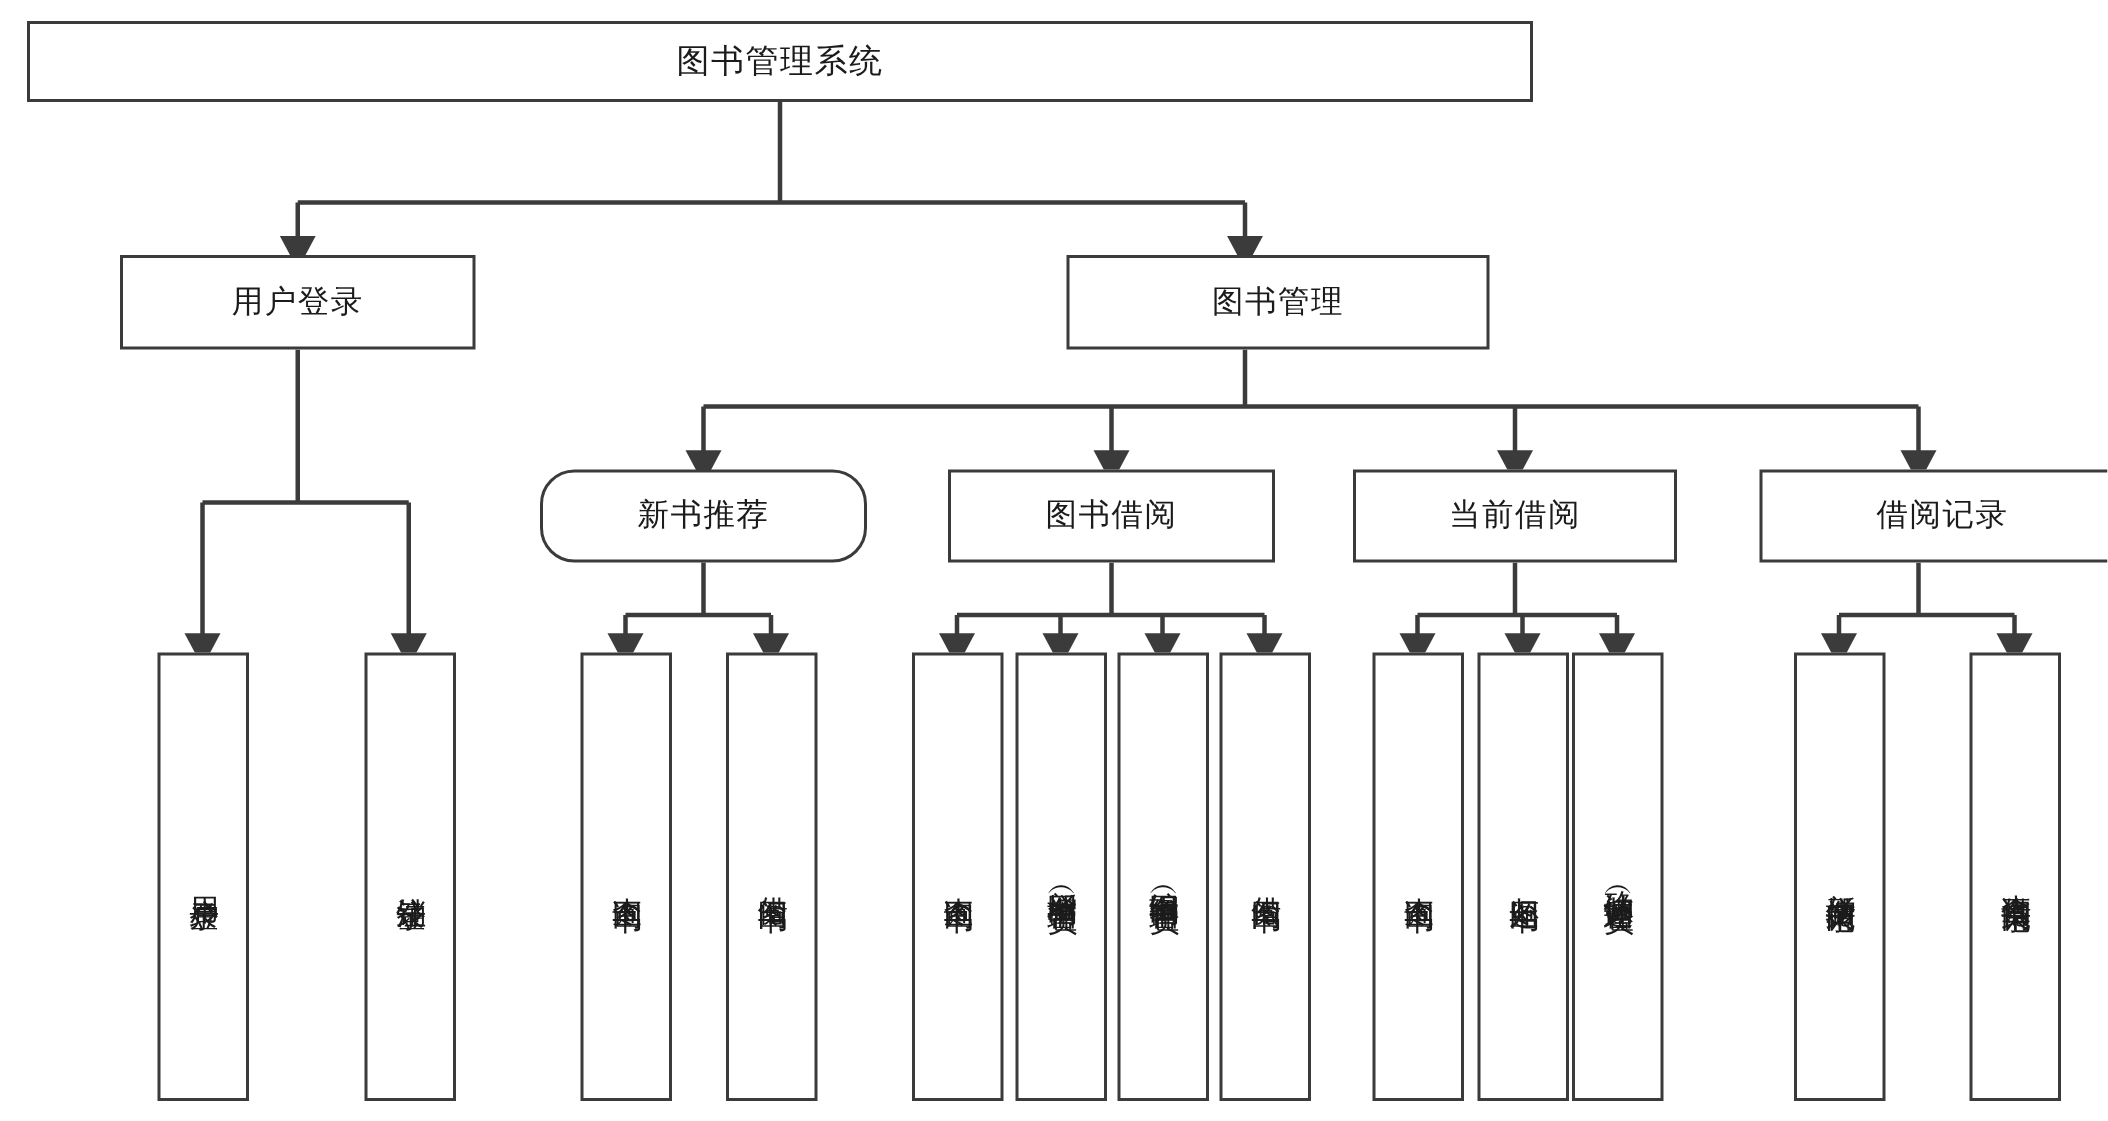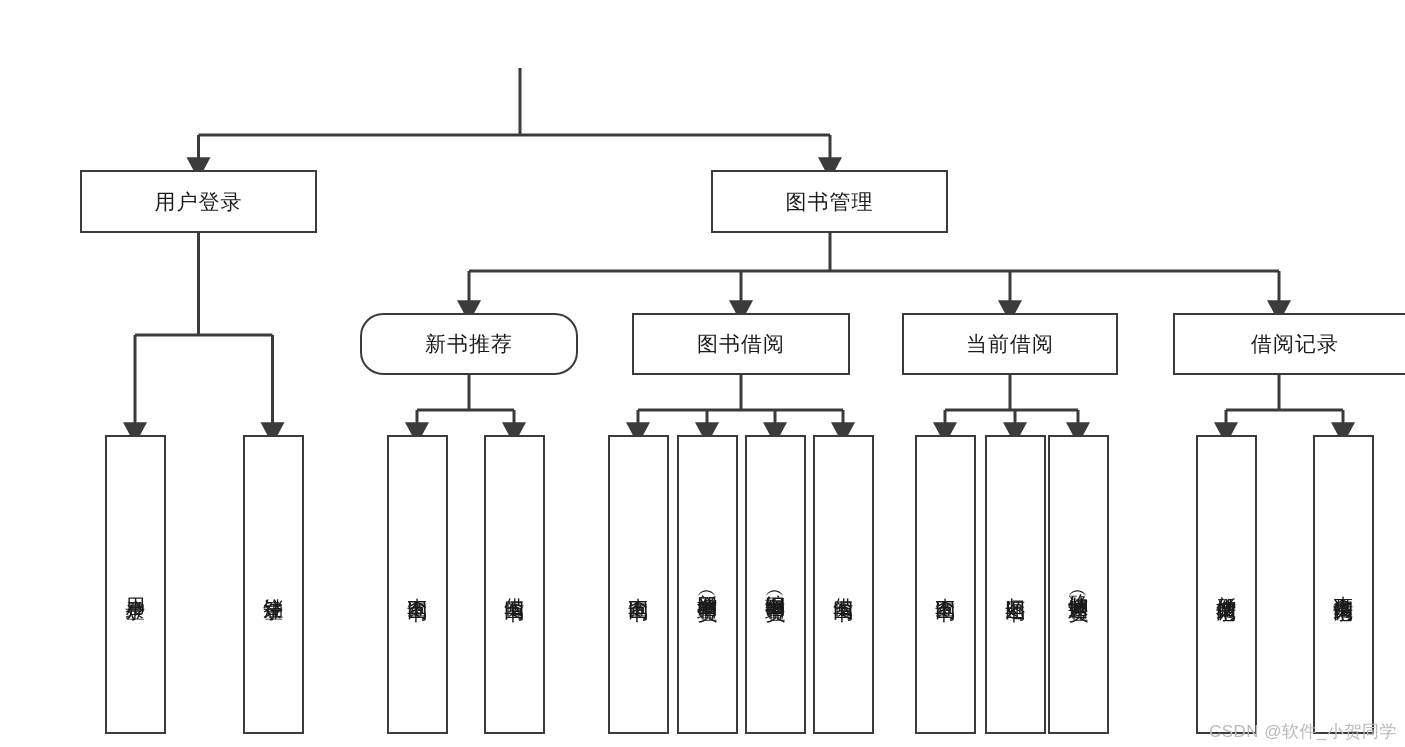--- a/index.html
+++ b/index.html
@@ -126,25 +126,28 @@
       <path d="M1015,410 L1015,427" marker-end="url(#arrow)"></path>
       <path d="M1078,410 L1078,427" marker-end="url(#arrow)"></path>
 
       <path d="M1279,375 L1279,410"></path>
       <path d="M1226,410 L1343,410"></path>
       <path d="M1226,410 L1226,427" marker-end="url(#arrow)"></path>
       <path d="M1343,410 L1343,427" marker-end="url(#arrow)"></path>
     </g>
   </svg>
 
+  <div class="node node-h node-root" style="left:18px; top:14px; width:1004px; height:54px;">
+    <span>图书管理系统</span>
+  </div>
 
   <div class="node node-h" style="left:80px; top:170px; width:237px; height:63px;">
     <span>用户登录</span>
   </div>
-  <div class="node node-h" style="left:711px; top:170px; width:237px; height:63px;">
+  <div class="node node-h" style="left:711px; top:170px; width:282px; height:63px;">
     <span>图书管理</span>
   </div>
 
   <div class="node node-h" style="left:360px; top:313px; width:218px; height:62px;border-radius:23px;">
     <span>新书推荐</span>
   </div>
   <div class="node node-h" style="left:632px; top:313px; width:218px; height:62px;">
     <span>图书借阅</span>
   </div>
   <div class="node node-h" style="left:902px; top:313px; width:216px; height:62px;">
@@ -191,15 +194,14 @@
     <span class="leaf-label">确认归还（管理员）</span>
   </div>
 
   <div class="leaf" style="left:1196px; top:435px; width:61px; height:299px;">
     <span class="leaf-label">新增借阅记录</span>
   </div>
   <div class="leaf" style="left:1313px; top:435px; width:61px; height:299px;">
     <span class="leaf-label">查询借阅记录</span>
   </div>
 
-  <div class="watermark">CSDN @软件_小贺同学</div>
 
 </div>
 
 </body></html>

